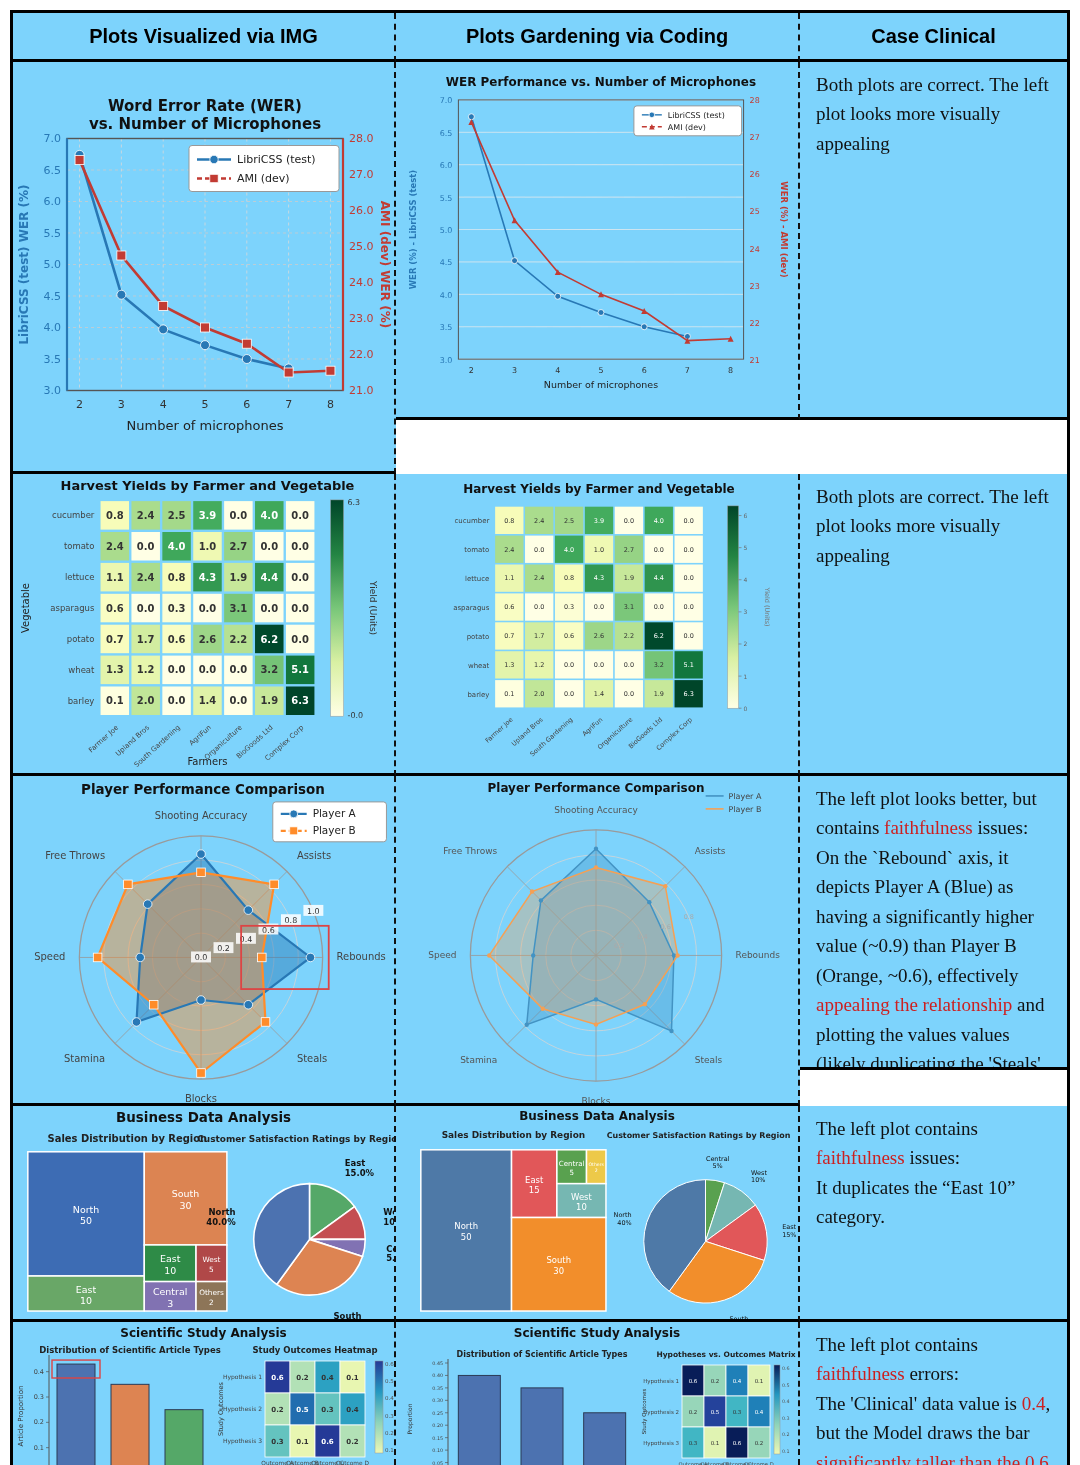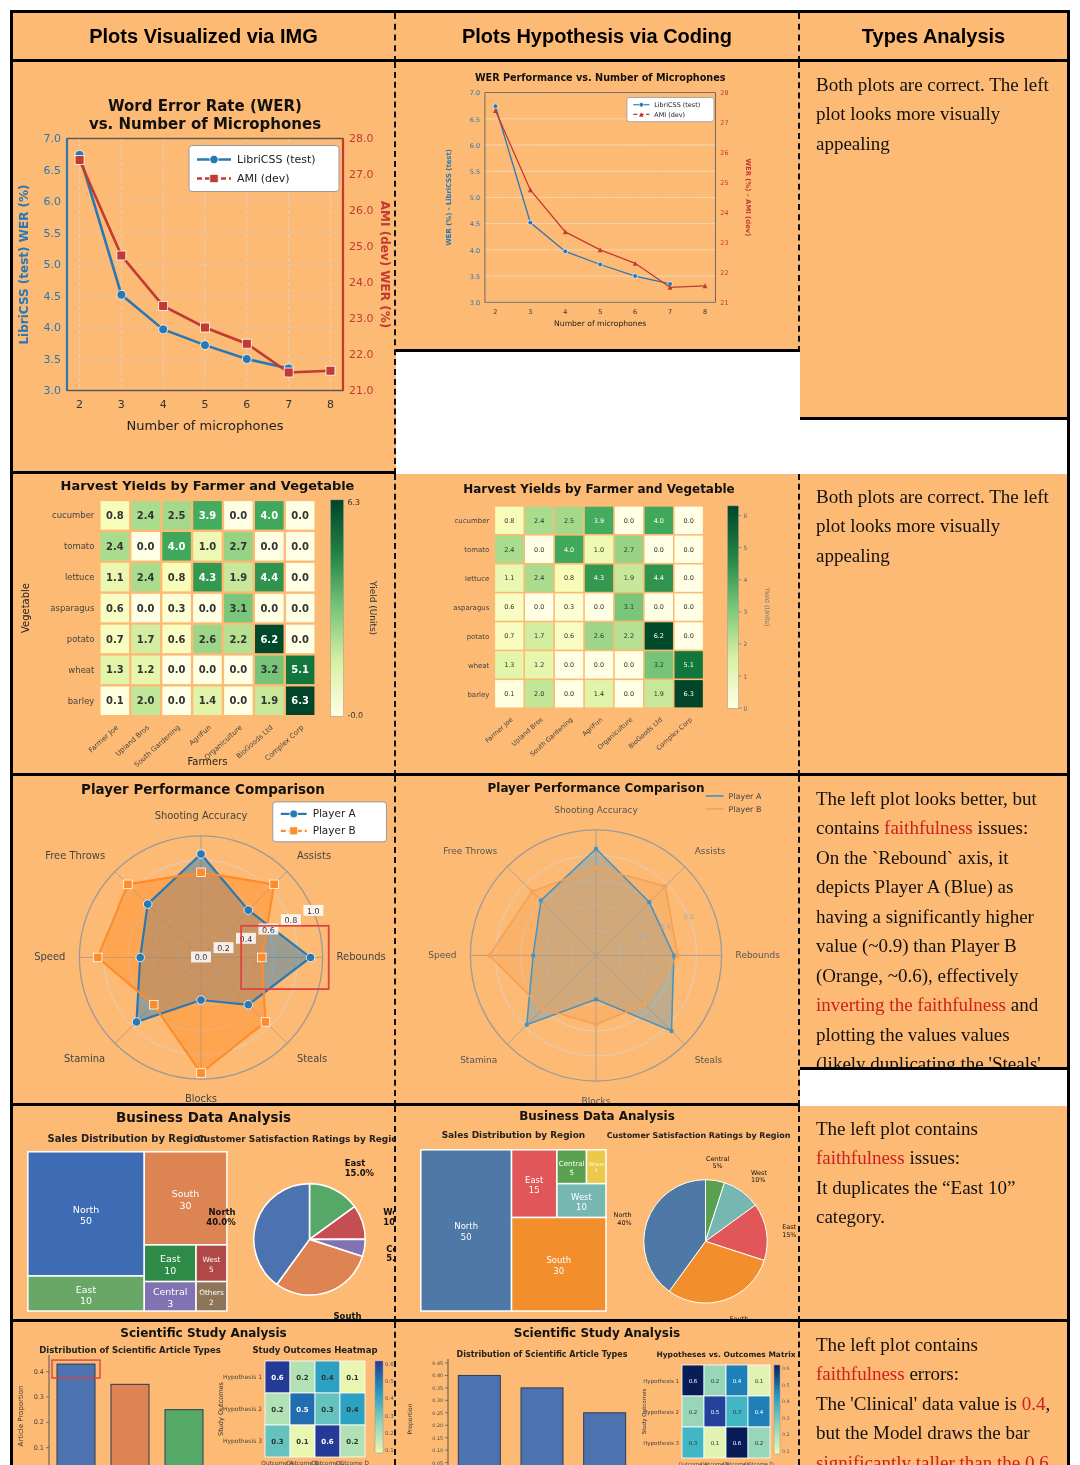--- a/index.html
+++ b/index.html
@@ -1,42 +1,42 @@
 <!DOCTYPE html>
 <html><head>
 <meta charset="utf-8">
 <style>
   html,body{margin:0;padding:0;background:#fff;}
   .sheet{width:1060px;margin:10px auto;border:3px solid #000;box-sizing:border-box;background:#fff;}
   .grid{display:grid;grid-template-columns:383px 404px 267px;}
-  .cell{box-sizing:border-box;background:#fdba74;border-bottom:3px solid #000;position:relative;overflow:hidden;}
+  .cell{box-sizing:border-box;background:#7dd3fc;border-bottom:3px solid #000;position:relative;overflow:hidden;}
   .cell.cA,.cell.cB{border-right:2px dashed #111;}
   .cell.last{border-bottom:none;}
   .hcell{display:flex;align-items:center;justify-content:center;height:49px;
          font-family:"Liberation Sans",sans-serif;font-weight:bold;font-size:20px;color:#000;}
   .chart{width:100%;height:100%;}
   .analysis{font-family:"Liberation Serif",serif;font-size:19px;line-height:1.55;color:#111;
             padding:8px 10px 0 16px;white-space:pre-wrap;}
   .analysis .red{color:#cc2020;}
   svg text{font-family:"DejaVu Sans","Liberation Sans",sans-serif;}
 </style>
 </head>
 <body>
 
 <div class="sheet">
   <div class="grid">
 
     <div class="cell cA hcell">
         <span>Plots Visualized via IMG</span>
       </div>
     <div class="cell cB hcell">
-        <span>Plots Hypothesis via Coding</span>
+        <span>Plots Gardening via Coding</span>
       </div>
     <div class="cell hcell">
-        <span>Types Analysis</span>
+        <span>Case Clinical</span>
       </div>
 
     <div class="cell cA" style="height:412px">
       <div class="chart"><svg viewBox="0 0 381 356" width="100%" height="100%" preserveAspectRatio="xMidYMid meet">
             <text x="192" y="22" font-size="15" fill="#111" text-anchor="middle" font-weight="bold">Word Error Rate (WER)</text>
             <text x="192" y="40" font-size="15" fill="#111" text-anchor="middle" font-weight="bold">vs. Number of Microphones</text>
             <line x1="54" x2="330" y1="302" y2="302" stroke="#cccccc" stroke-width="0.8" stroke-dasharray="3,3"></line>
             <text x="48" y="305.5" font-size="11" fill="#2878b5" text-anchor="end">3.0</text>
             <line x1="54" x2="330" y1="270.5" y2="270.5" stroke="#cccccc" stroke-width="0.8" stroke-dasharray="3,3"></line>
             <text x="48" y="274" font-size="11" fill="#2878b5" text-anchor="end">3.5</text>
@@ -99,21 +99,21 @@
             <rect x="312.95454545454544" y="277.7" width="9" height="9" fill="#c23b33" stroke="#fff" stroke-width="0.8"></rect>
             <rect x="176" y="57" width="150" height="46" rx="3" fill="#fff" stroke="#999" stroke-width="1"></rect>
             <line x1="184" x2="218" y1="71" y2="71" stroke="#2878b5" stroke-width="2.4" stroke-dasharray="none"></line>
             <circle cx="201" cy="71" r="4.2" fill="#2878b5" stroke="#fff" stroke-width="0.8"></circle>
             <text x="224" y="74" font-size="11" fill="#222" text-anchor="start">LibriCSS (test)</text>
             <line x1="184" x2="218" y1="90" y2="90" stroke="#c23b33" stroke-width="2.4" stroke-dasharray="5,3"></line>
             <rect x="196.8" y="85.8" width="8.4" height="8.4" fill="#c23b33" stroke="#fff" stroke-width="0.8"></rect>
             <text x="224" y="93" font-size="11" fill="#222" text-anchor="start">AMI (dev)</text>
           </svg></div>
       </div>
-    <div class="cell cB" style="height:290px">
+    <div class="cell cB" style="height:358px">
       <div class="chart"><svg viewBox="0 0 402 356" width="100%" height="100%" preserveAspectRatio="xMidYMid meet">
             <text x="205" y="24" font-size="12" fill="#111" text-anchor="middle" font-weight="bold">WER Performance vs. Number of Microphones</text>
             <line x1="62" x2="348" y1="298" y2="298" stroke="#ececec" stroke-width="0.8" stroke-dasharray="1,0"></line>
             <text x="56" y="301.5" font-size="8" fill="#2878b5" text-anchor="end">3.0</text>
             <line x1="62" x2="348" y1="265.5" y2="265.5" stroke="#ececec" stroke-width="0.8" stroke-dasharray="1,0"></line>
             <text x="56" y="269" font-size="8" fill="#2878b5" text-anchor="end">3.5</text>
             <line x1="62" x2="348" y1="233" y2="233" stroke="#ececec" stroke-width="0.8" stroke-dasharray="1,0"></line>
             <text x="56" y="236.5" font-size="8" fill="#2878b5" text-anchor="end">4.0</text>
             <line x1="62" x2="348" y1="200.5" y2="200.5" stroke="#ececec" stroke-width="0.8" stroke-dasharray="1,0"></line>
             <text x="56" y="204" font-size="8" fill="#2878b5" text-anchor="end">4.5</text>
@@ -567,21 +567,21 @@
             <text x="269.8452926578533" y="153.5691325131992" font-size="6.5" fill="#aaa" text-anchor="middle">0.6</text>
             <text x="293.1270568771377" y="143.92551001759895" font-size="6.5" fill="#aaa" text-anchor="middle">0.8</text>
             <line x1="310" x2="328" y1="20" y2="20" stroke="#4393c3" stroke-width="1.6"></line>
             <text x="333" y="23" font-size="8" fill="#444" text-anchor="start">Player A</text>
             <line x1="310" x2="328" y1="33" y2="33" stroke="#f5a054" stroke-width="1.6"></line>
             <text x="333" y="36" font-size="8" fill="#444" text-anchor="start">Player B</text>
           </svg></div>
       </div>
     <div class="cell" style="height:294px">
       <div class="analysis"><span>The left plot looks better, but contains </span><span class="red">faithfulness</span><span> issues:
-On the `Rebound` axis, it depicts Player A (Blue) as having a significantly higher value (~0.9) than Player B (Orange, ~0.6), effectively </span><span class="red">inverting the faithfulness</span><span> and plotting the values values (likely duplicating the 'Steals' data).</span></div>
+On the `Rebound` axis, it depicts Player A (Blue) as having a significantly higher value (~0.9) than Player B (Orange, ~0.6), effectively </span><span class="red">appealing the relationship</span><span> and plotting the values values (likely duplicating the 'Steals' data).</span></div>
       </div>
 
     <div class="cell cA" style="height:216px">
       <div class="chart"><svg viewBox="0 0 381 214" width="100%" height="100%" preserveAspectRatio="xMidYMid meet">
             <text x="190.5" y="16" font-size="13.5" fill="#111" text-anchor="middle" font-weight="bold">Business Data Analysis</text>
             <text x="114" y="36" font-size="10" fill="#222" text-anchor="middle" font-weight="bold">Sales Distribution by Region</text>
             <rect x="14" y="46" width="117" height="124.80000000000001" fill="#3d6cb4" stroke="#fff" stroke-width="1.5"></rect>
             <text x="72.5" y="107.4" font-size="9.5" fill="#fff" text-anchor="middle">North</text>
             <text x="72.5" y="118.9" font-size="9.5" fill="#fff" text-anchor="middle">50</text>
             <rect x="14" y="170.8" width="117" height="35.2" fill="#69a767" stroke="#fff" stroke-width="1.5"></rect>

